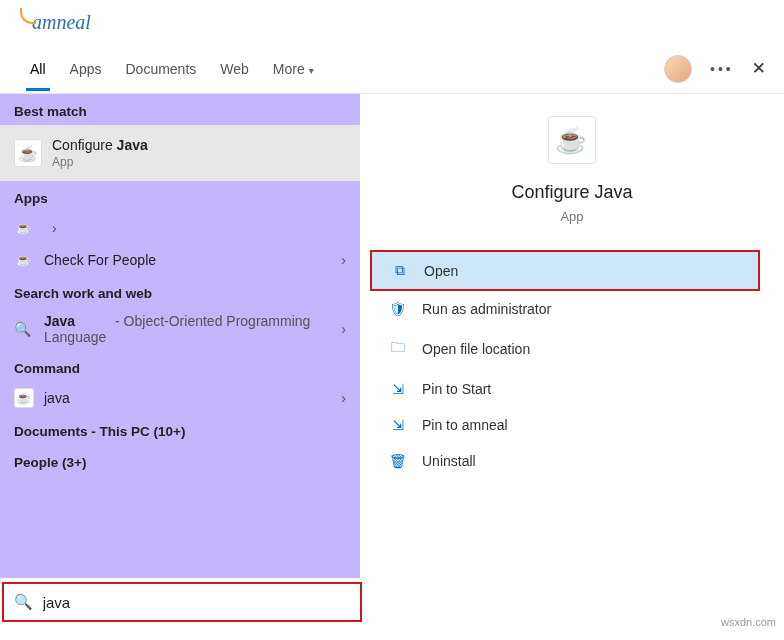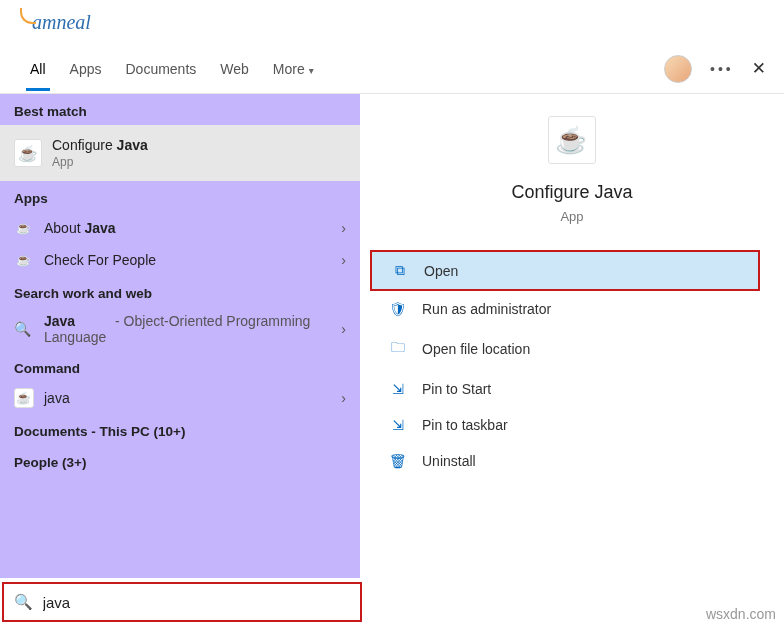--- a/index.html
+++ b/index.html
@@ -33,21 +33,21 @@
   .java-big { width:48px; height:48px; border:1px solid #e2e2e2; border-radius:3px; margin:0 auto; display:flex; align-items:center; justify-content:center; font-size:26px; }
   .detail-title { font-size:18px; color:#222; margin-top:18px; }
   .detail-sub { font-size:13px; color:#777; margin-top:6px; }
   .action-list { width: 390px; margin-left:10px; }
   .action-item { display:flex; align-items:center; padding:10px 16px; font-size:14px; color:#333; cursor:pointer; }
   .action-item .ic { width:24px; color:#0067c0; margin-right:12px; display:inline-flex; justify-content:center; }
   .action-item.highlight { background:#cde7f9; border:2px solid #c61a1a; }
   .search-bar { position:absolute; left:2px; right:422px; bottom:18px; height:40px; border:2px solid #c61a1a; display:flex; align-items:center; padding:0 10px; background:#fff; }
   .search-bar .sic { margin-right:8px; color:#333; font-size:15px; }
   .search-input { border:none; outline:none; font-size:15px; flex:1; color:#222; }
-  .watermark { position:absolute; right:8px; bottom:18px; font-size:14px; color:#999; }
+  .watermark { position:absolute; right:8px; bottom:12px; font-size:11px; color:#999; }
 </style>
 </head>
 <body>
 
 <div class="logo-bar">
   <span class="logo-swoosh"></span>
   <span class="logo-text">amneal</span>
 </div>
 
 <div class="tab-row">
@@ -70,21 +70,20 @@
       <div class="java-icon">☕</div>
       <div class="result-label">
         <div class="result-title"><span>Configure </span><span class="bold">Java</span></div>
         <div class="result-sub">App</div>
       </div>
     </div>
 
     <div class="section-header">Apps</div>
     <div class="result-row">
       <div class="java-icon" style="width:20px;height:20px;font-size:12px;background:none;border:none">☕</div>
-      <div class="result-label result-title"><span>About </span><span class="bold">Java</span></div>
       <div class="chev-right">›</div>
     </div>
     <div class="result-row">
       <div class="java-icon" style="width:20px;height:20px;font-size:12px;background:none;border:none">☕</div>
       <div class="result-label result-title">Check For People</div>
       <div class="chev-right">›</div>
     </div>
 
     <div class="section-header">Search work and web</div>
     <div class="result-row">
@@ -122,21 +121,21 @@
       <div class="action-item">
         <span class="ic">🗀</span>
         <span>Open file location</span>
       </div>
       <div class="action-item">
         <span class="ic">⇲</span>
         <span>Pin to Start</span>
       </div>
       <div class="action-item">
         <span class="ic">⇲</span>
-        <span>Pin to taskbar</span>
+        <span>Pin to amneal</span>
       </div>
       <div class="action-item">
         <span class="ic">🗑</span>
         <span>Uninstall</span>
       </div>
     </div>
   </div>
 </div>
 
 <div class="search-bar">

